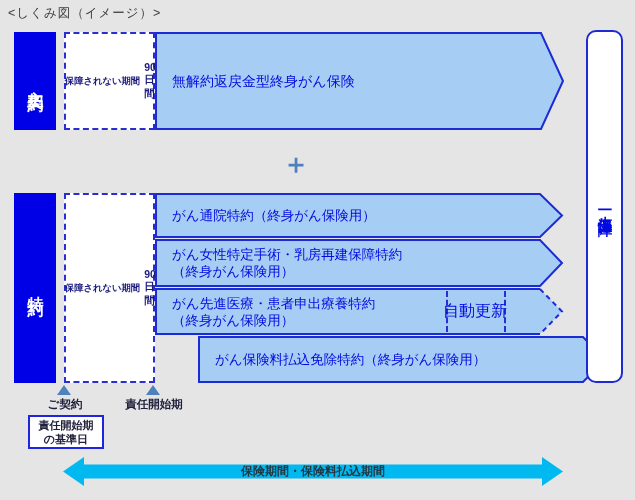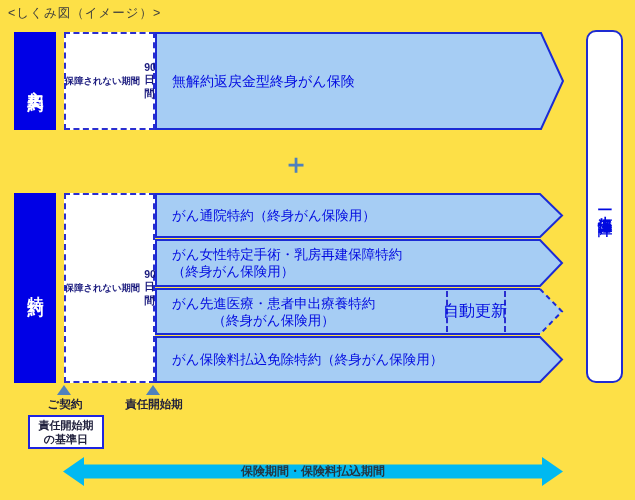--- a/index.html
+++ b/index.html
@@ -1,17 +1,17 @@
 <!DOCTYPE html>
 <html><head>
 <meta charset="utf-8">
 <style>
   * { margin:0; padding:0; box-sizing:border-box; }
   body { background:#fff; font-family:"Liberation Sans","DejaVu Sans",sans-serif; }
-  .canvas { position:relative; width:635px; height:500px; background:#fde047; overflow:hidden; }
+  .canvas { position:relative; width:635px; height:500px; background:#e5e5e5; overflow:hidden; }
   .abs { position:absolute; }
 
   .title { left:8px; top:5px; font-size:12.5px; color:#3d3d3d; letter-spacing:1px; }
 
   .vlabel {
     background:#0000e6; color:#ffffff; font-weight:bold; font-size:16px;
     display:flex; align-items:center; justify-content:center;
     writing-mode:vertical-rl; text-orientation:upright; letter-spacing:3px;
   }
   #main-label   { left:14px; top:32px;  width:42px; height:98px;  }
@@ -24,22 +24,22 @@
   #main-dash   { left:64px; top:32px;  width:91px; height:98px;  }
   #riders-dash { left:64px; top:193px; width:91px; height:190px; }
   .nc-line { font-size:10px; font-weight:bold; color:#1b1b7e; white-space:nowrap; transform:scale(.93); }
   .nc-days { font-size:10.5px; font-weight:bold; color:#1b1b7e; }
   .nc-arrow { margin-top:2px; }
 
   .arrow-wrap { position:absolute; left:155px; width:410px;padding-left:8px; }
   #main-arrow { top:32px;  height:98px; }
   #row1 { top:193px; height:45px; }
   #row2 { top:239px; height:48px; }
-  #row3 { top:288px; height:47px;text-align:center; }
-  #row4 { top:336px; height:47px; }
+  #row3 { top:288px; height:47px; }
+  #row4 { top:336px; height:47px;margin-left:43px; }
   .arrow-wrap svg { position:absolute; left:0; top:0; }
   .arrow-label {
     position:absolute; left:17px; top:0; bottom:0;
     display:flex; flex-direction:column; justify-content:center;
     color:#0009e0; font-size:13.5px; line-height:17px; white-space:nowrap;
   }
   #main-arrow .arrow-label { font-size:14px; }
 
   .renew-divider { position:absolute; top:3px; bottom:3px; border-left:2px dashed #2a2ed0; }
   #renew-div-1 { left:291px; }

